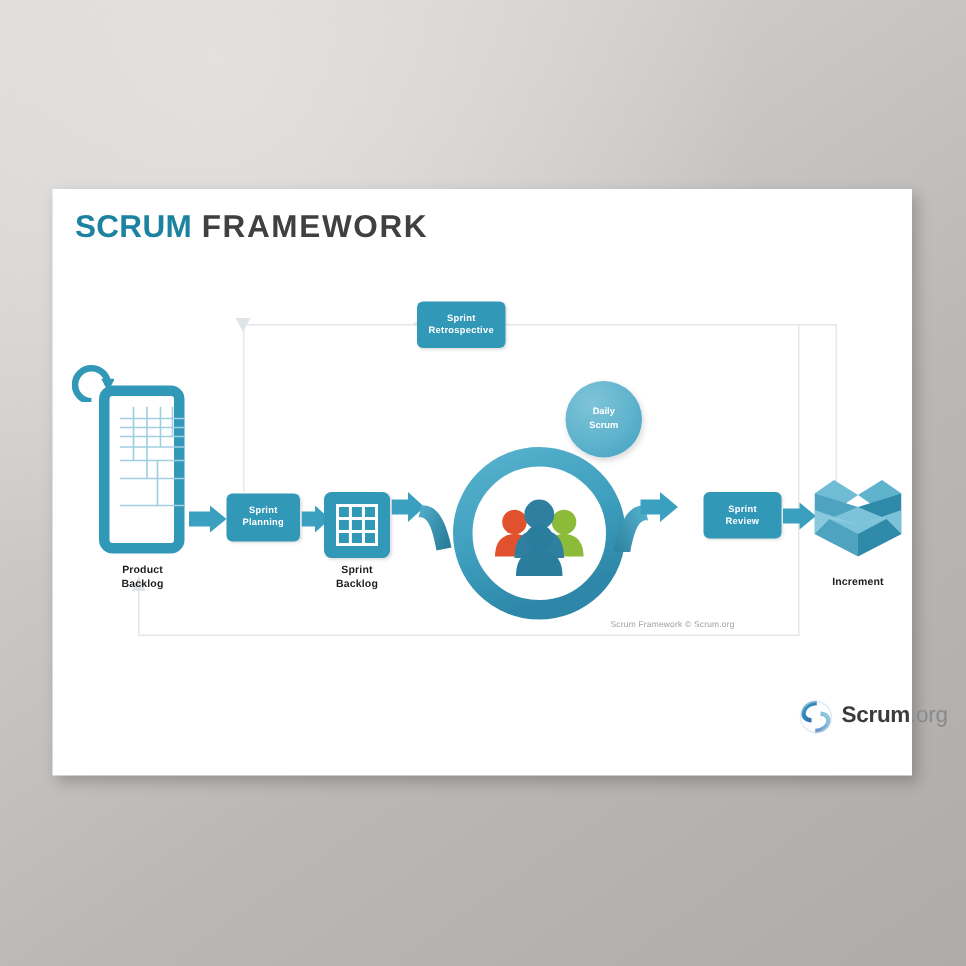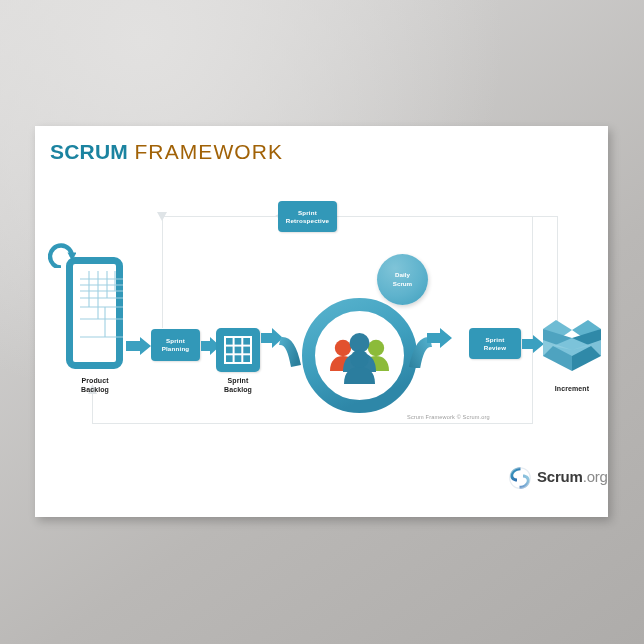--- a/index.html
+++ b/index.html
@@ -20,21 +20,21 @@
     background:#ffffff;
     box-shadow:3px 4px 9px rgba(0,0,0,.22);
   }
   
   #title{
     position:absolute;left:15px;top:14px;
     font-size:21px;letter-spacing:.6px;white-space:nowrap;
     color:#2f93ae;
   }
   #title .b{font-weight:bold;color:#1b83a0;letter-spacing:.2px;}
-  #title .l{font-weight:normal;color:#a16207;letter-spacing:1.1px;text-align:center;}
+  #title .l{font-weight:bold;color:#404040;letter-spacing:1.1px;text-align:center;}
 
   
   .tealbox{
     position:absolute;background:#3298b8;border-radius:4px;
     color:#fff;font-weight:bold;font-size:6.2px;line-height:8px;
     display:flex;align-items:center;justify-content:center;text-align:center;
     letter-spacing:.2px;
     box-shadow:1px 1px 2px rgba(0,0,0,.13);
   }
   .caption{
@@ -78,21 +78,21 @@
 
   
   #increment{position:absolute;left:508px;top:190px;width:58px;height:62px;}
 
   
   #copyright{
     position:absolute;left:372px;top:288px;
     font-size:5.6px;color:#9d9d9d;letter-spacing:.15px;white-space:nowrap;
   }
   
-  #logo{position:absolute;left:472px;top:338px;width:100px;height:30px;}
+  #logo{position:absolute;left:496px;top:338px;width:100px;height:30px;}
   #logo-mark{position:absolute;left:0;top:1px;width:26px;height:26px;}
   #logo-text{
     position:absolute;left:30px;top:4px;font-size:15px;white-space:nowrap;
   }
   #logo-text .s{font-weight:bold;color:#3b3b3b;letter-spacing:-.2px;}
   #logo-text .o{font-weight:normal;color:#8a8a8a;letter-spacing:-.2px;}
 </style>
 </head>
 <body>
 

